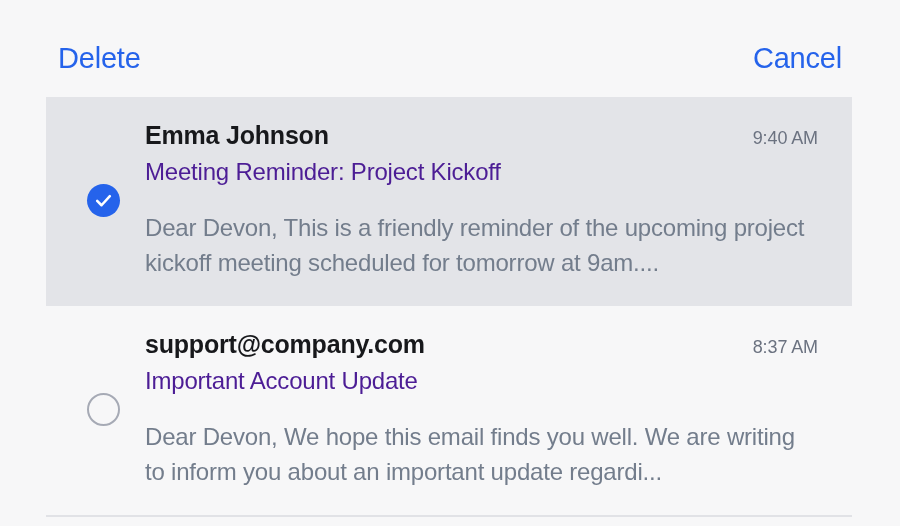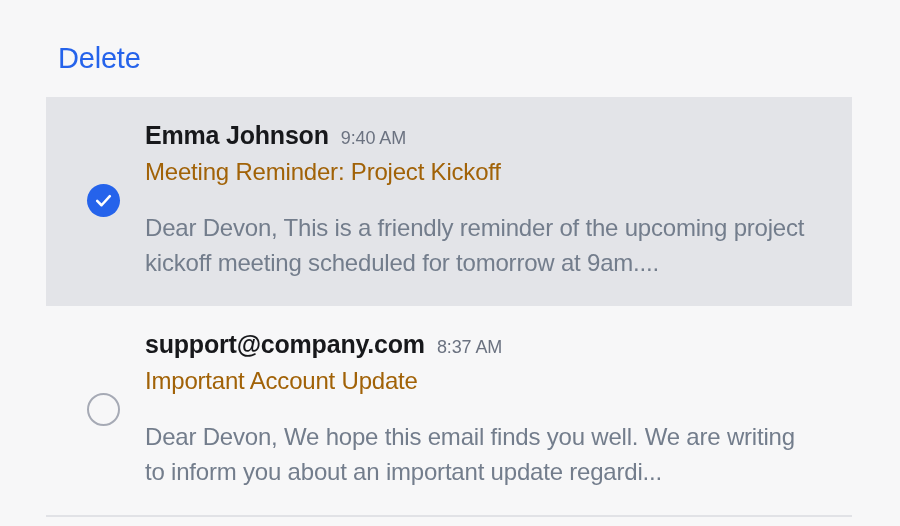--- a/index.html
+++ b/index.html
@@ -48,52 +48,53 @@
     display:flex; align-items:center; justify-content:center;
     cursor:pointer; flex:none;
   }
   .cb.checked { background:#2563eb; border:none; }
   .cb.unchecked { background:transparent; border:2px solid #a6aab5; }
   .cb.checked svg { display:block; }
 
   .row .content { flex:1 1 auto; min-width:0; padding-right:34px; }
 
   .line-top {
-    display:flex; align-items:baseline; 
+    display:flex; align-items:baseline; justify-content:space-between;
     gap:12px; margin-bottom:8px;
   }
   .sender {
     font-size:25px; font-weight:bold; color:#17181b;
     letter-spacing:-0.2px; white-space:nowrap;
     overflow:hidden; text-overflow:ellipsis;
   }
   .time {
     font-size:18px; color:#6b7280; white-space:nowrap; flex:none;
     letter-spacing:-0.1px;
   }
   .subject {
-    font-size:24px; color:#a16207; margin-bottom:7px;
+    font-size:24px; color:#4c1d95; margin-bottom:7px;
     letter-spacing:-0.2px; white-space:nowrap;
     overflow:hidden; text-overflow:clip;
   }
   .preview {
     font-size:24px; color:#737d8c; line-height:1.46;
     letter-spacing:-0.2px;
     margin-top:24px;
   }
 
   .divider { height:2px; background:#e1e2e6; width:806px; }
 </style>
 </head>
 <body>
 
 <div class="screen">
 
   <div class="toolbar">
     <button class="tool-btn">Delete</button>
+    <button class="tool-btn right">Cancel</button>
   </div>
 
   <div class="list">
 
     <div class="row selected">
       <div class="checkcell">
         <span class="cb checked">
           <svg width="19" height="19" viewBox="0 0 24 24" fill="none" stroke="#ffffff" stroke-width="3.2" stroke-linecap="round" stroke-linejoin="round">
             <polyline points="4,12.5 9.5,18 20,6.5"></polyline>
           </svg>

